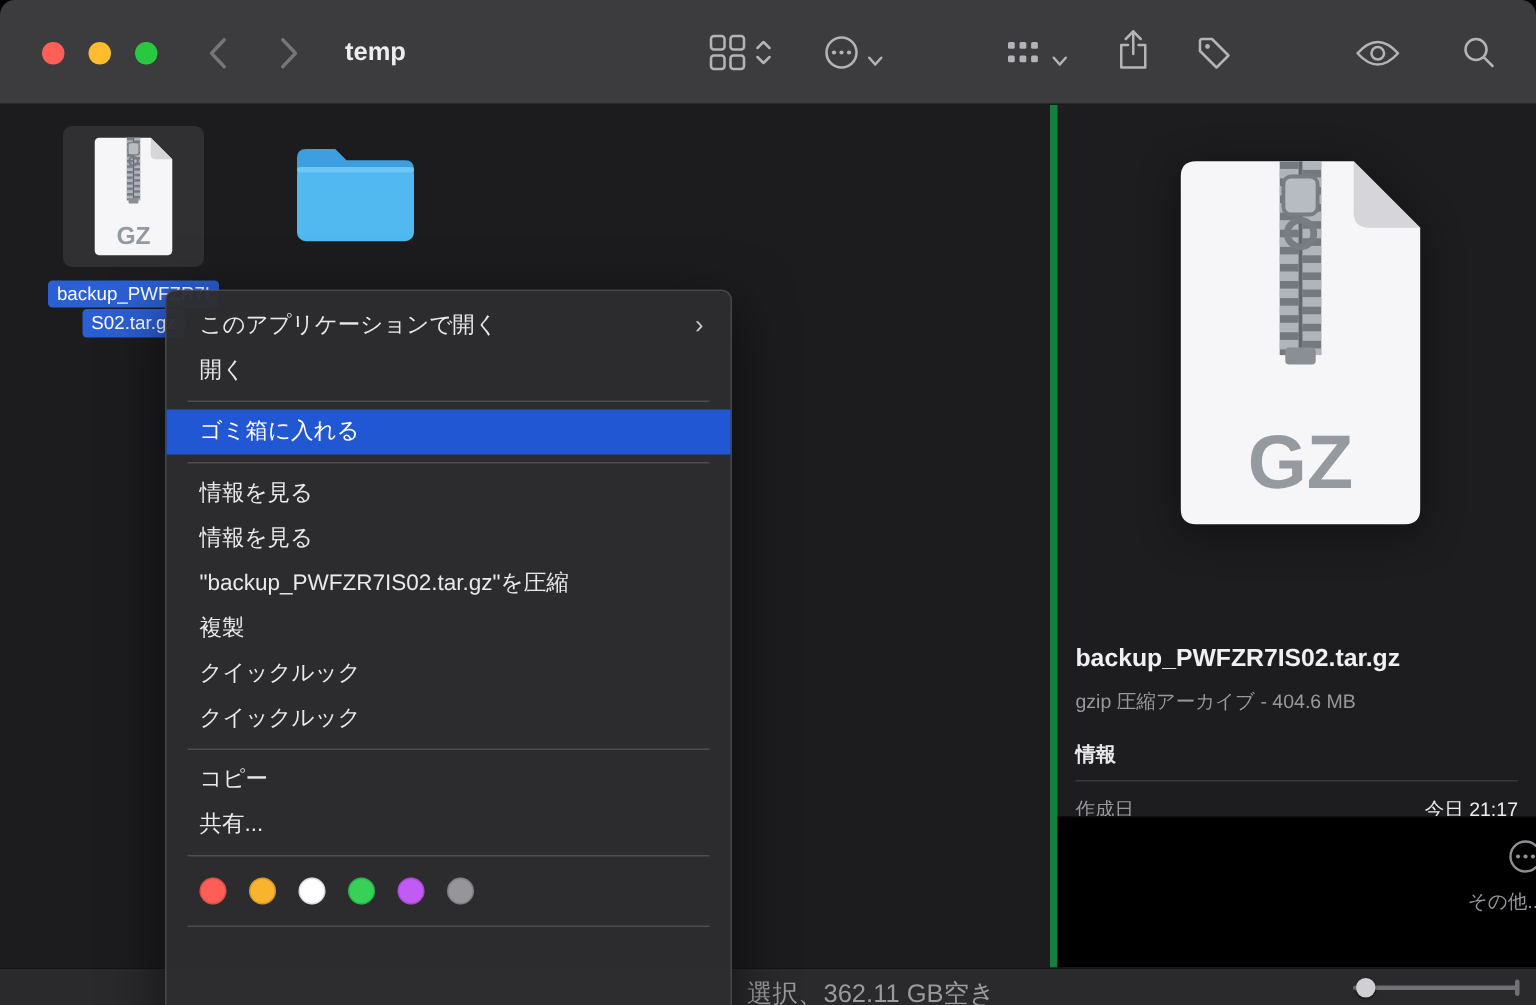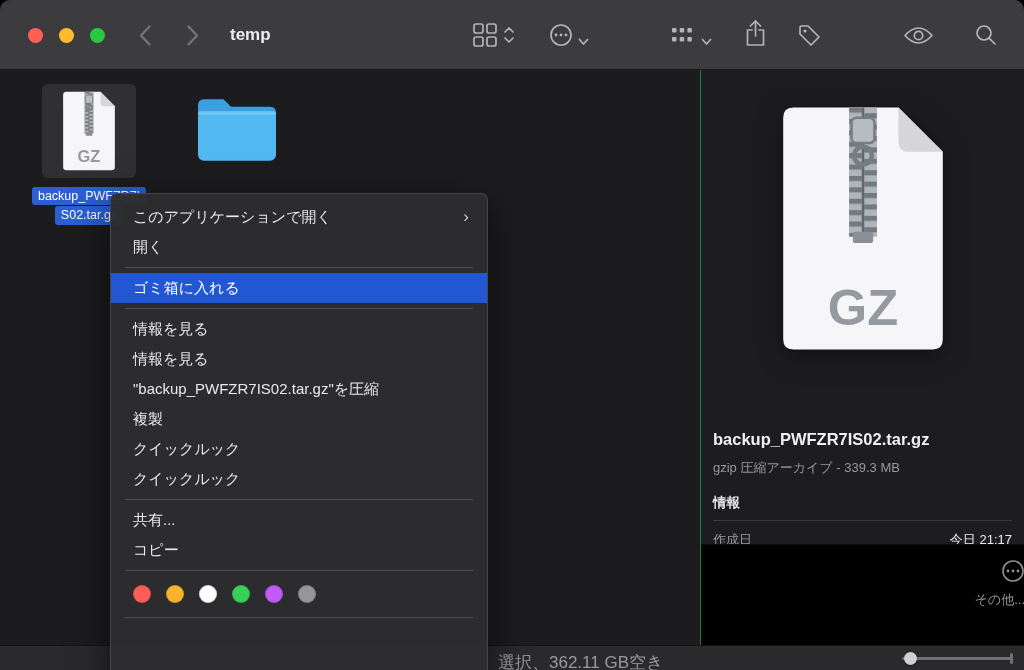--- a/index.html
+++ b/index.html
@@ -44,21 +44,21 @@
                color:#e9e9ec; position:relative; white-space:nowrap; }
   .menu-item.highlighted { background:#2257d4; color:#fff; }
   .menu-arrow { position:absolute; right:18px; top:0; font-size:17px; color:#c9c9ce; }
   .menu-sep { height:1px; background:rgba(255,255,255,0.16); margin:5px 14px; }
   .menu-colors { height:36px; display:flex; align-items:center; padding-left:22px; gap:15px; }
   .tag-dot { width:18px; height:18px; border-radius:50%; display:inline-block;
              box-shadow:inset 0 0 0 1px rgba(0,0,0,0.15); }
 
   
   .preview { position:absolute; left:700px; top:0; width:324px; height:600px;
-             border-left:1px solid #15803d; background:#1d1d1f;padding-left:12px; }
+             border-left:5px solid #15803d; background:#1d1d1f;padding-left:12px; }
   .preview-icon { position:absolute; left:67px; top:35px; filter:drop-shadow(0 6px 14px rgba(0,0,0,0.45)); }
   .pv-name { position:absolute; left:12px; top:360px; width:304px; font-size:16.5px;
              font-weight:700; color:#f0f0f2; }
   .pv-meta { position:absolute; left:12px; top:389px; font-size:13px; color:#98989d; }
   .pv-section { position:absolute; left:12px; top:424px; font-size:13.5px; font-weight:700; color:#e8e8ea; }
   .pv-hair { position:absolute; left:12px; right:12px; top:450px; height:1px; background:rgba(255,255,255,0.12); }
   .pv-row-label { position:absolute; left:12px; top:461px; font-size:13px; color:#98989d; }
   .pv-row-value { position:absolute; right:12px; top:461px; font-size:13px; font-weight:400; color:#ececef; }
   .more-panel { position:absolute; left:0; top:474px; width:324px; height:101px;
                 background:#000000; border-top:1px solid rgba(255,255,255,0.05); z-index:5;
@@ -220,42 +220,42 @@
       <div class="menu-sep"></div>
       <div class="menu-item highlighted"><span>ゴミ箱に入れる</span></div>
       <div class="menu-sep"></div>
       <div class="menu-item"><span>情報を見る</span></div>
       <div class="menu-item"><span>情報を見る</span></div>
       <div class="menu-item"><span>"backup_PWFZR7IS02.tar.gz"を圧縮</span></div>
       <div class="menu-item"><span>複製</span></div>
       <div class="menu-item"><span>クイックルック</span></div>
       <div class="menu-item"><span>クイックルック</span></div>
       <div class="menu-sep"></div>
+      <div class="menu-item"><span>コピー</span></div>
       <div class="menu-item"><span>共有...</span></div>
-      <div class="menu-item"><span>コピー</span></div>
       <div class="menu-sep"></div>
       <div class="menu-colors">
         <span class="tag-dot" style="background: rgb(255, 94, 87);"></span>
         <span class="tag-dot" style="background: rgb(247, 180, 44);"></span>
         <span class="tag-dot" style="background: rgb(255, 255, 255);"></span>
         <span class="tag-dot" style="background: rgb(55, 209, 88);"></span>
         <span class="tag-dot" style="background: rgb(194, 90, 245);"></span>
         <span class="tag-dot" style="background: rgb(149, 149, 154);"></span>
       </div>
       <div class="menu-sep"></div>
     </div>
 
     <div class="preview">
       <div class="preview-icon">
         <svg width="190" height="247">
             <use href="#gz-icon"></use>
           </svg>
       </div>
       <div class="pv-name">backup_PWFZR7IS02.tar.gz</div>
-      <div class="pv-meta">gzip 圧縮アーカイブ - 339.3 MB</div>
+      <div class="pv-meta">gzip 圧縮アーカイブ - 404.6 MB</div>
       <div class="pv-section">情報</div>
       <div class="pv-hair"></div>
       <div class="pv-row-label">作成日</div>
       <div class="pv-row-value">今日 21:17</div>
 
       <div class="more-panel">
         <div class="more-icon">
           <svg width="24" height="24" viewBox="0 0 24 24">
             <circle cx="12" cy="12" r="10" fill="none" stroke="#8e8e93" stroke-width="1.6"></circle>
             <circle cx="7" cy="12" r="1.4" fill="#8e8e93"></circle>

